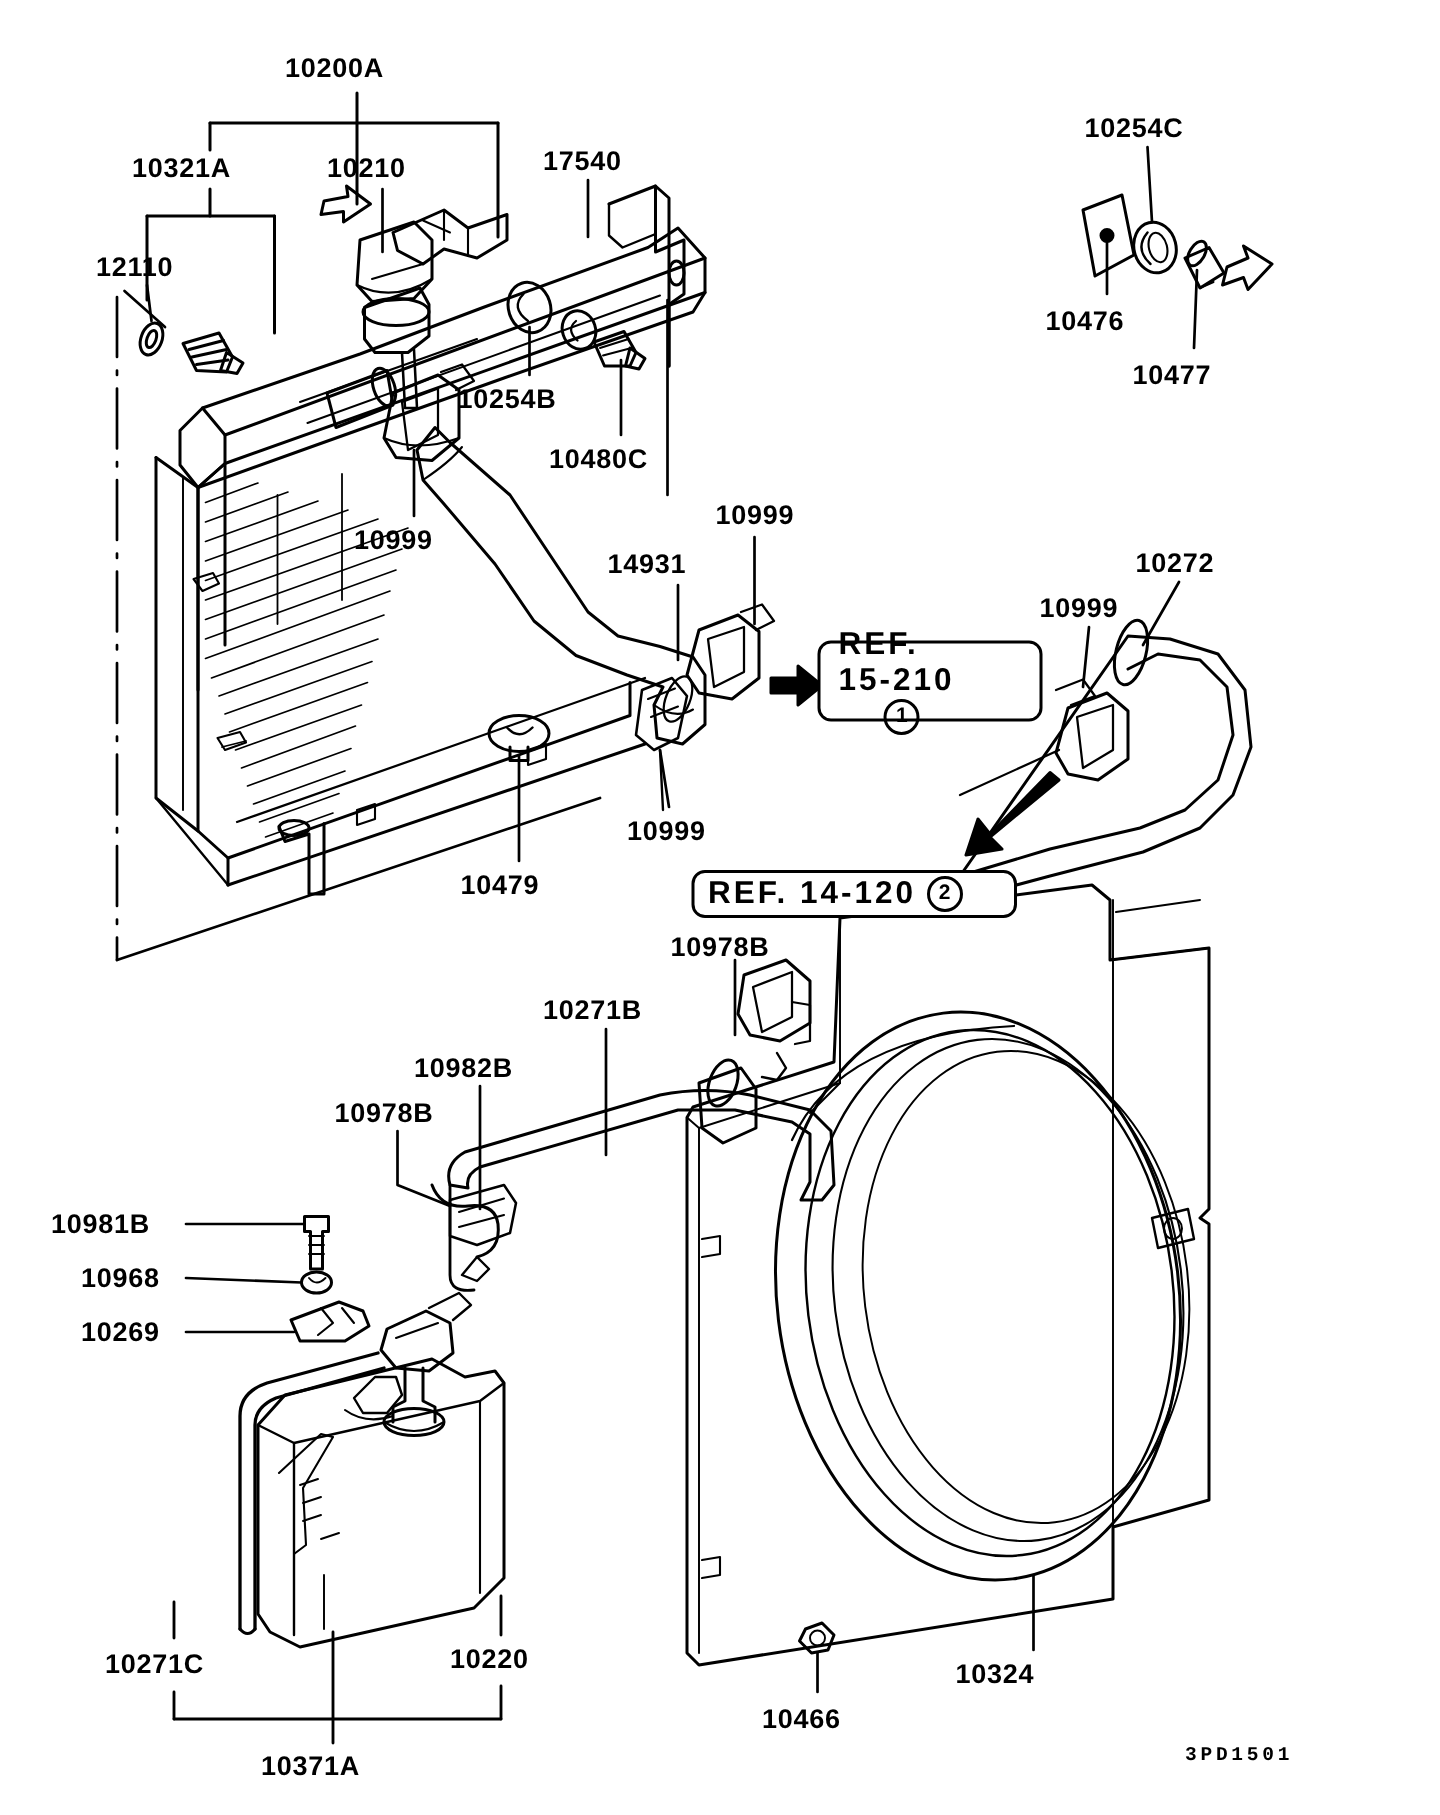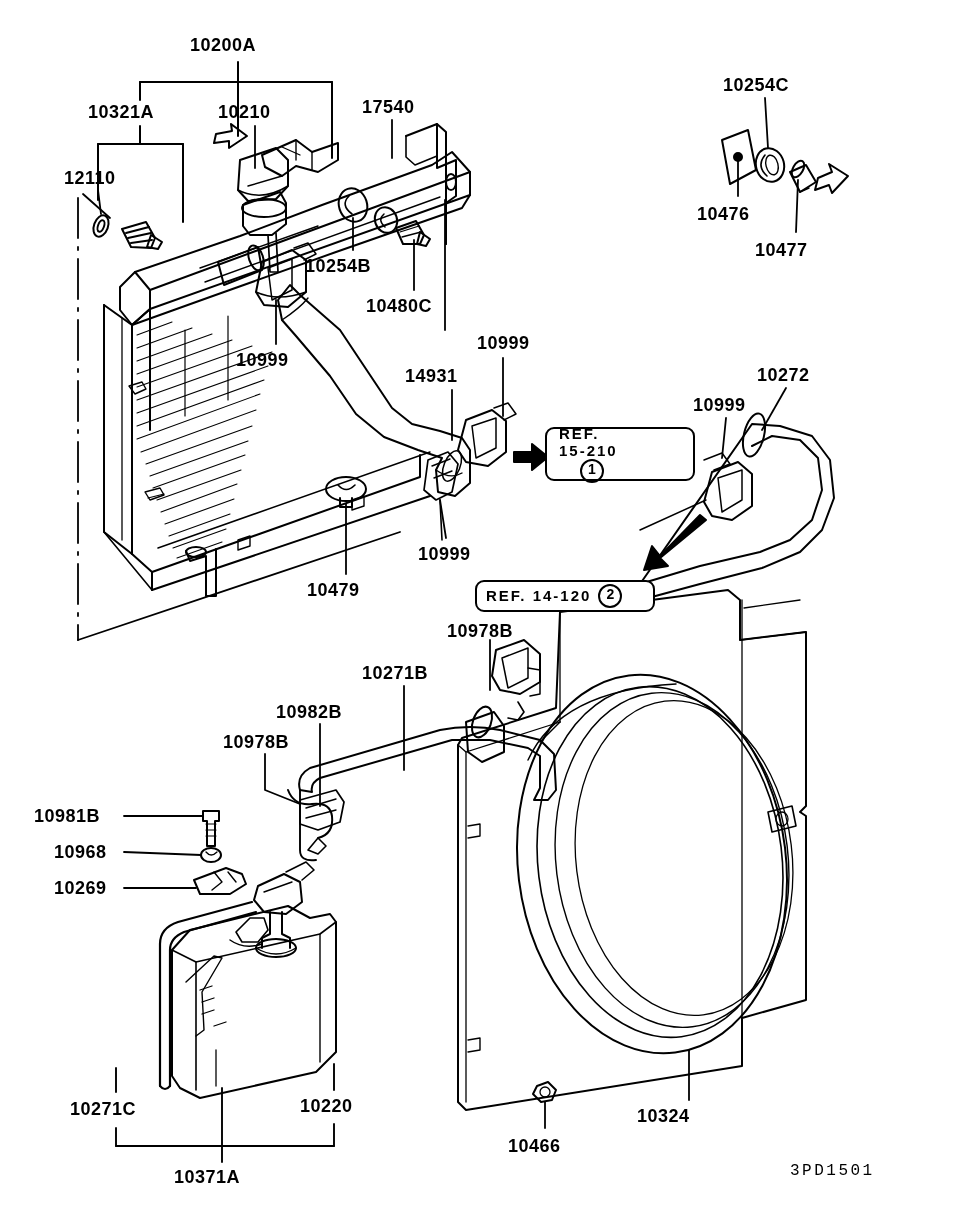--- a/index.html
+++ b/index.html
@@ -4,24 +4,24 @@
 <title>Parts Diagram</title>
 <style>
   html,body{margin:0;padding:0;background:#ffffff;}
   body{width:960px;height:1210px;position:relative;overflow:hidden;
        font-family:"Liberation Sans","DejaVu Sans",sans-serif;}
   #stage{position:absolute;left:0;top:0;width:960px;height:1210px;}
   #stage svg{position:absolute;left:0;top:0;}
   .lbl{position:absolute;font-weight:bold;color:#000;white-space:nowrap;
        font-size:18px;letter-spacing:0.5px;line-height:1;}
   .drawing-id{position:absolute;font-family:"Liberation Mono","DejaVu Sans Mono",monospace;
-       font-size:16px;font-weight:normal;letter-spacing:2.5px;color:#000;}
+       font-size:13px;font-weight:bold;letter-spacing:2.5px;color:#000;}
   .refbox{position:absolute;border:2.2px solid #000;border-radius:9px;background:#fff;
        font-weight:bold;color:#000;display:flex;align-items:center;box-sizing:border-box;}
-  .refbox .rl{font-size:15px;letter-spacing:2px;line-height:1.15;}
+  .refbox .rl{font-size:21px;letter-spacing:2px;line-height:1.15;}
   .circnum{display:inline-block;width:20px;height:20px;border:2px solid #000;
        border-radius:50%;text-align:center;line-height:17px;font-size:14px;
        font-weight:bold;margin-left:7px;vertical-align:middle;}
   .ref2{padding:0 9px;}
   .ref1{flex-direction:column;align-items:flex-start;padding:4px 10px 4px 12px;justify-content:center;}
   .ref1 .r2{display:flex;align-items:center;flex-direction:column;}
 </style>
 </head>
 <body>
 
@@ -430,20 +430,20 @@
 <div class="lbl" style="left:637px;top:1107px;">10324</div>
 
 <div class="refbox ref1" style="left:545px;top:427px;width:150px;height:54px;">
   <span class="rl">REF.</span>
   <span class="r2">
     <span class="rl">15-210</span>
     <span class="circnum">1</span>
   </span>
 </div>
 
-<div class="refbox ref2" style="left:475px;top:580px;width:180px;height:32px;">
+<div class="refbox ref2" style="left:461px;top:580px;width:217px;height:32px;">
   <span class="rl">REF. 14-120</span>
   <span class="circnum">2</span>
 </div>
 
 <div class="drawing-id" style="left:790px;top:1162px;">3PD1501</div>
 
 </div>
 
 </body></html>

